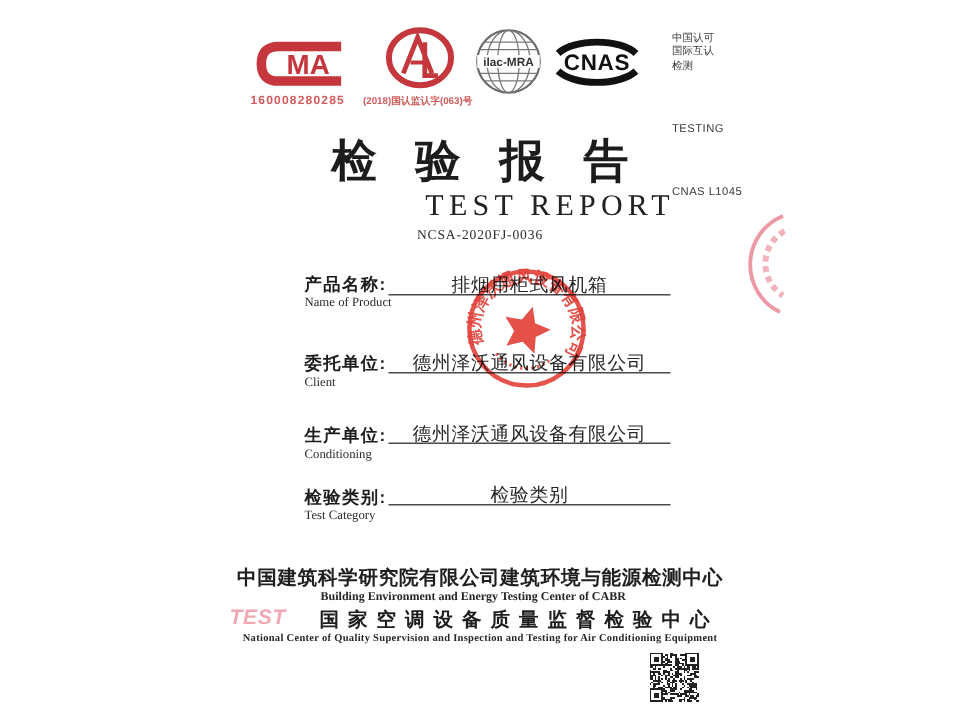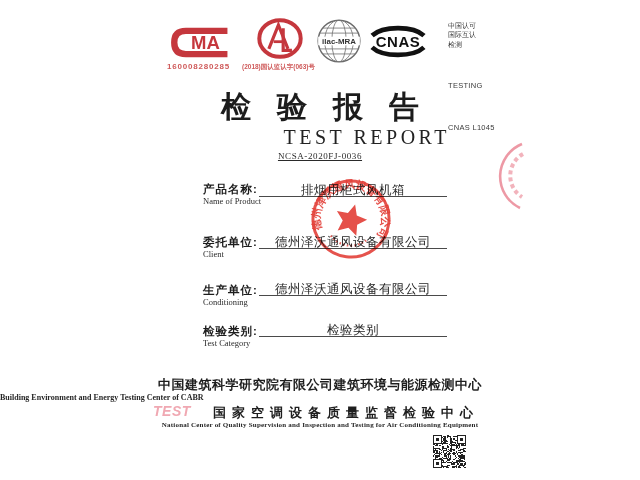--- a/index.html
+++ b/index.html
@@ -10,29 +10,29 @@
   .logo-num{font-size:8px;color:#cf5a5a;letter-spacing:.8px;font-weight:bold;}
   .logo-cap{font-size:6.5px;color:#cf5a5a;font-weight:bold;white-space:nowrap;}
   .accred{font-size:7px;color:#3a3a3a;line-height:1.35;}
   .accred .b{font-weight:normal;font-size:7.5px;letter-spacing:.3px;margin-top:32px;}
   
   .title-zh{width:640px;text-align:center;font-size:30px;font-weight:bold;color:#1c1c1c;
             letter-spacing:26px;text-indent:26px;}
   .title-en{width:640px;text-align:center;font-family:"Liberation Serif",serif;
             font-size:20px;color:#222;letter-spacing:3.5px;text-indent:3.5px;padding-left:45px;}
   .report-no{width:640px;text-align:center;font-family:"Liberation Serif",serif;
-             font-size:9px;color:#2a2a2a;letter-spacing:.6px;text-decoration:underline;}
+             font-size:9px;color:#2a2a2a;letter-spacing:.6px;}
   
   .lzh{font-size:11.5px;color:#1d1d1d;font-weight:600;letter-spacing:1px;}
   .len{font-size:8.5px;font-family:Liberation Serif, serif;color:#2b2b2b;}
   .uline{width:188px;border-bottom:1px solid #4a4a4a;}
   .fval{width:188px;text-align:center;font-size:12.5px;color:#262626;letter-spacing:.5px;}
   
   .f-zh1{width:640px;text-align:center;font-size:13px;font-weight:bold;color:#1e1e1e;letter-spacing:.5px;}
-  .f-en1{width:631px;font-family:"Liberation Serif",serif;font-weight:bold;
+  .f-en1{width:631px;text-align:center;font-family:"Liberation Serif",serif;font-weight:bold;
          font-size:8px;color:#262626;}
   .f-zh2{font-size:13px;font-weight:bold;color:#1e1e1e;letter-spacing:6px;white-space:nowrap;}
   .f-en2{width:640px;text-align:center;font-family:"Liberation Serif",serif;font-weight:bold;
          font-size:7px;color:#262626;letter-spacing:.2px;}
   .ncsa{font-size:14px;font-style:italic;font-weight:bold;color:#f0a8b2;letter-spacing:.5px;}
   .stamp-wrap{mix-blend-mode:multiply;opacity:.92;}
 </style>
 </head>
 <body>
 

